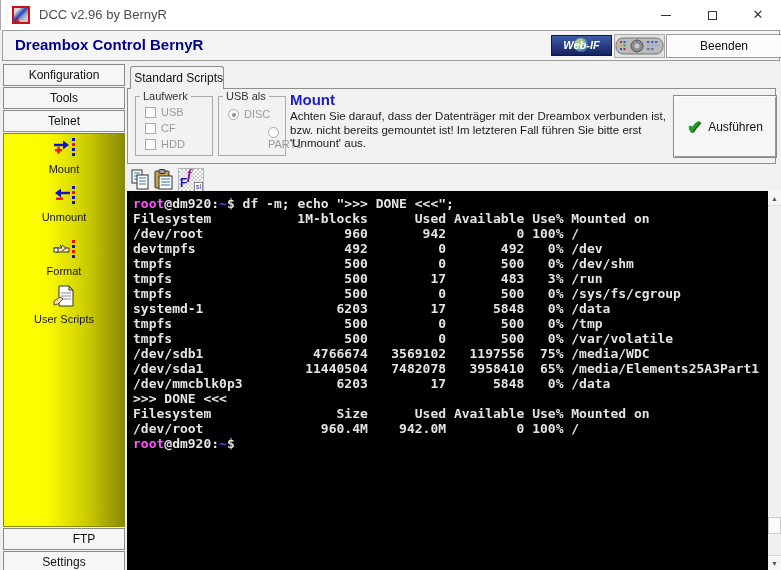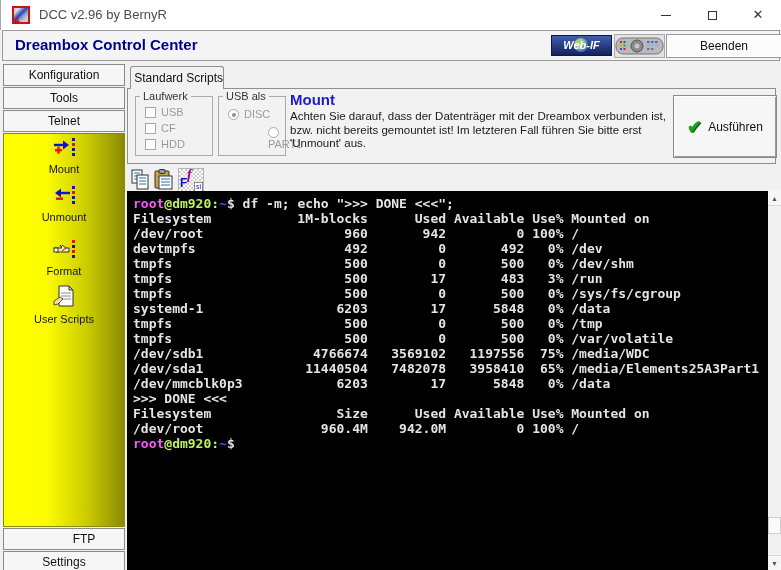--- a/index.html
+++ b/index.html
@@ -73,21 +73,21 @@
   .font-icon { left:178px; top:168px; width:26px; height:25px; border:1px solid #b5b5b5; position:absolute; }
   .font-icon .f1 { position:absolute; left:8px; top:-2px; color:#990099; font-size:14px; font-style:italic; font-weight:bold; font-family:"Liberation Serif",serif; }
   .font-icon .f2 { position:absolute; left:1px; top:7px; color:#1111bb; font-size:12px; font-weight:bold; }
   .font-icon .si { position:absolute; right:0; bottom:0; background:#fff; border:1px solid #888; font-size:7px; color:#1111bb; padding:0 1px; line-height:8px; }
 
   
   .terminal { position:absolute; left:127px; top:191px; width:654px; height:379px; background:#000;
               padding:5px 0 0 6px; overflow:hidden; }
   .terminal .tline { font-family:"DejaVu Sans Mono",monospace; font-size:13px; font-weight:bold;
                      line-height:15px; white-space:pre; color:#e4e4e4; }
-  .seg-u { color:#ff55ff; } .seg-h { color:#bef264; } .seg-t { color:#5050ff; } .seg-w { color:#e4e4e4; }
+  .seg-u { color:#ff55ff; } .seg-h { color:#e5e5e5; } .seg-t { color:#5050ff; } .seg-w { color:#e4e4e4; }
 
   
   .vscroll { position:absolute; left:768px; top:191px; width:13px; height:379px; background:#f0f0f0; z-index:4; }
   .vs-btn { position:absolute; left:0; width:13px; height:15px; background:#f6f6f6; color:#555;
             font-size:7px; text-align:center; line-height:15px; }
   .vs-up { top:0; border-bottom:1px solid #d9d9d9; }
   .vs-down { bottom:0; border-top:1px solid #d9d9d9; }
   .vs-thumb { position:absolute; left:0; top:326px; width:13px; height:17px; background:#fafafa; border:1px solid #cfcfcf; }
 
   svg { overflow:visible; }
@@ -99,21 +99,21 @@
   <div class="title-icon">
       <span>A</span>
     </div>
   <div class="title-text">DCC v2.96 by BernyR</div>
   <div class="win-btn win-min"><i></i></div>
   <div class="win-btn win-max"><i></i></div>
   <div class="win-btn win-close">✕</div>
 </div>
 
 <div class="header">
-  <div class="header-title">Dreambox Control Center</div>
+  <div class="header-title">Dreambox Control BernyR</div>
   <div class="webif-btn">
     <span class="webif-globe"></span>
     <span class="webif-text">Web-IF</span>
   </div>
   <div class="remote-btn">
     <svg width="49" height="22" viewBox="0 0 49 22">
       <rect x="1" y="3" width="47" height="16" rx="7" fill="#b9b9b9" stroke="#777"></rect>
       <circle cx="22" cy="11" r="6" fill="#8a8a8a" stroke="#555"></circle>
       <circle cx="22" cy="11" r="2.5" fill="#c8c8c8"></circle>
       <rect x="5" y="6" width="2" height="2" fill="#cc2222"></rect>

